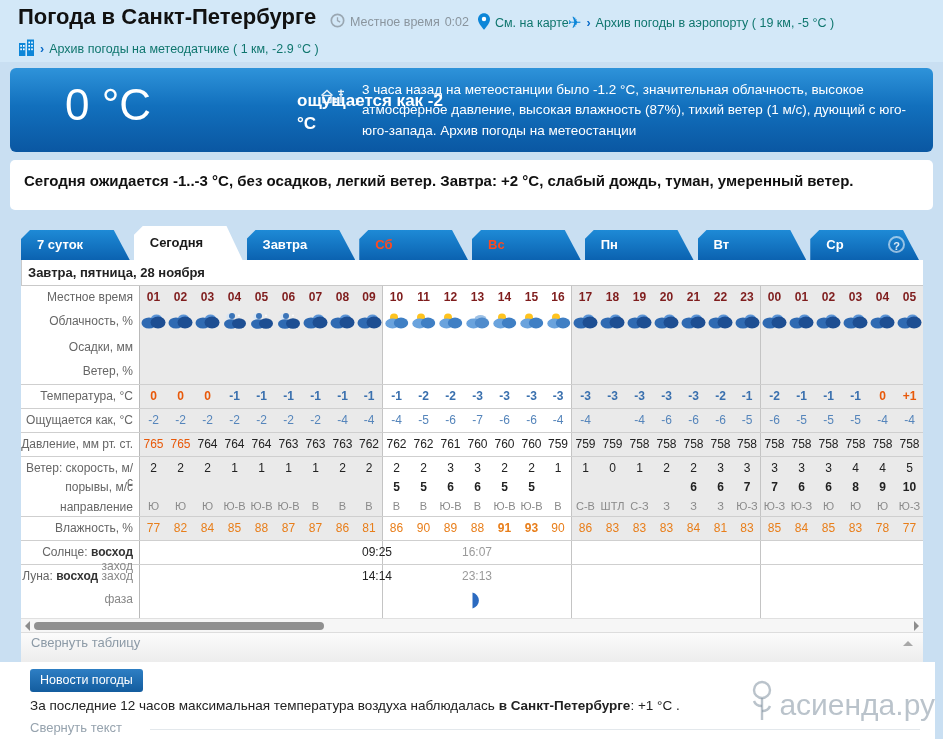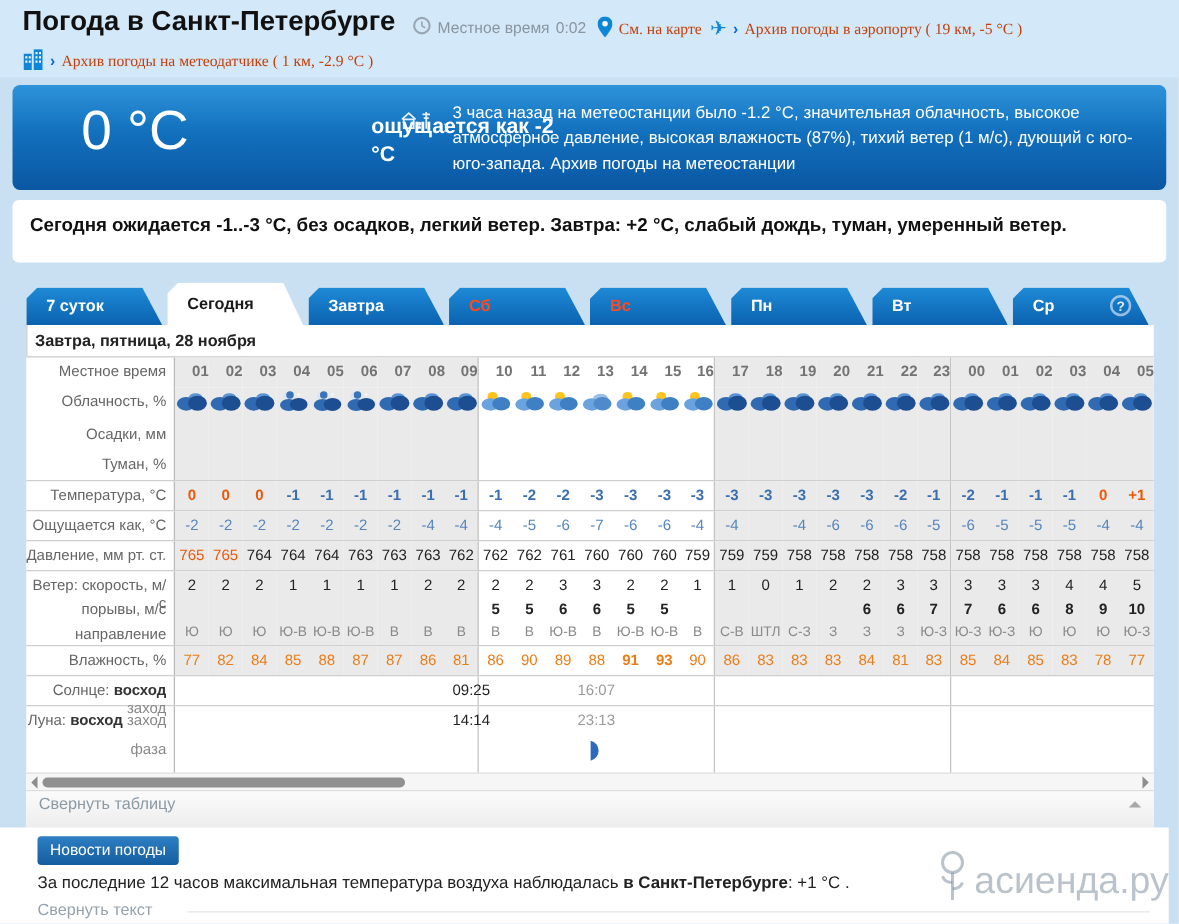--- a/index.html
+++ b/index.html
@@ -4,21 +4,21 @@
 <style>
   * { margin:0; padding:0; box-sizing:border-box; }
   html,body { width:943px; height:739px; font-family:"Liberation Sans", sans-serif; }
   body { background:#c9dff2; position:relative; overflow:hidden; }
 
   
   .hdr { position:absolute; left:0; top:0; width:943px; height:62px; background:#d3e8f8; }
   .hdr-title { position:absolute; left:18px; top:4px; font-size:22px; font-weight:bold; color:#111; }
   .hdr-item { position:absolute; top:13px; font-size:12.5px; display:flex; align-items:center; gap:5px; }
   .hdr-gray { color:#8a959e; }
-  .lnk { color:#c2410c; text-decoration:none; cursor:pointer;font-family:Liberation Serif, serif; }
+  .lnk { color:#0f766e; text-decoration:none; cursor:pointer; }
   .hdr-line2 { position:absolute; left:18px; top:38px; font-size:12.5px; display:flex; align-items:center; gap:5px; }
   .chev { color:#0a6bc8; font-weight:bold; }
   .plane-glyph { color:#0d86d8; font-size:16px; }
 
   
   .banner { position:absolute; left:10px; top:68px; width:923px; height:84px; border-radius:6px;
             background:linear-gradient(180deg,#2e93da 0%,#1270bd 45%,#0a57a2 100%); color:#fff; }
   .banner-temp { position:absolute; left:55px; top:12px; font-size:44px; font-weight:normal; }
   .banner-feels { position:absolute; left:287px; top:22px; font-size:17px; font-weight:bold; line-height:1.35; width:150px; }
   .banner-ico { position:absolute; left:310px; top:18px; opacity:.9; }
@@ -45,21 +45,21 @@
   .daterow .d1 { width:740px; padding:5px 0 0 8px; font-weight:bold; font-size:13px; color:#222; }
   .daterow .d2 { flex:1; border-left:1px solid #c9c9c9; padding:5px 0 0 6px; font-weight:bold; font-size:13px; color:#222; }
   .trow { display:flex; align-items:stretch; }
   .lblcol { width:119px; text-align:right; padding:4px 6px 0 0; color:#666; font-size:12px;
             border-right:1px solid #b9b9b9; flex-shrink:0; }
   .cells { display:flex; position:relative; }
   .cell { width:27px; text-align:center; padding-top:4px; }
   .cell.n { background:#eaeaea; }
   .gsep { border-right:1px solid #c4c4c4; }
   .bt { border-top:1px solid #cfcfcf; }
-  .hour { font-weight:bold; color:#737373;text-align:right; }
+  .hour { font-weight:bold; color:#7f1d1d; }
   .tpos { color:#e8590a; font-weight:bold; }
   .tneg { color:#3a70ae; font-weight:bold; }
   .feels { color:#5585bb; }
   .press { color:#222; }
   .pmax { color:#e8590a; }
   .wspd { color:#222; }
   .wgst { color:#222; font-weight:bold; }
   .wdir { color:#8a8a8a; font-size:11px; }
   .hum { color:#e87e1a; }
   .humb { font-weight:bold; }
@@ -402,21 +402,21 @@
           <div class="cell n gsep"></div>
           <div class="cell n"></div>
           <div class="cell n"></div>
           <div class="cell n"></div>
           <div class="cell n"></div>
           <div class="cell n"></div>
           <div class="cell n"></div>
         </div>
       </div>
       <div class="trow" style="height: 24px;">
-        <div class="lblcol">Туман, %</div>
+        <div class="lblcol">Ветер, %</div>
         <div class="cells">
           <div class="cell n"></div>
           <div class="cell n"></div>
           <div class="cell n"></div>
           <div class="cell n"></div>
           <div class="cell n"></div>
           <div class="cell n"></div>
           <div class="cell n"></div>
           <div class="cell n"></div>
           <div class="cell n gsep"></div>

